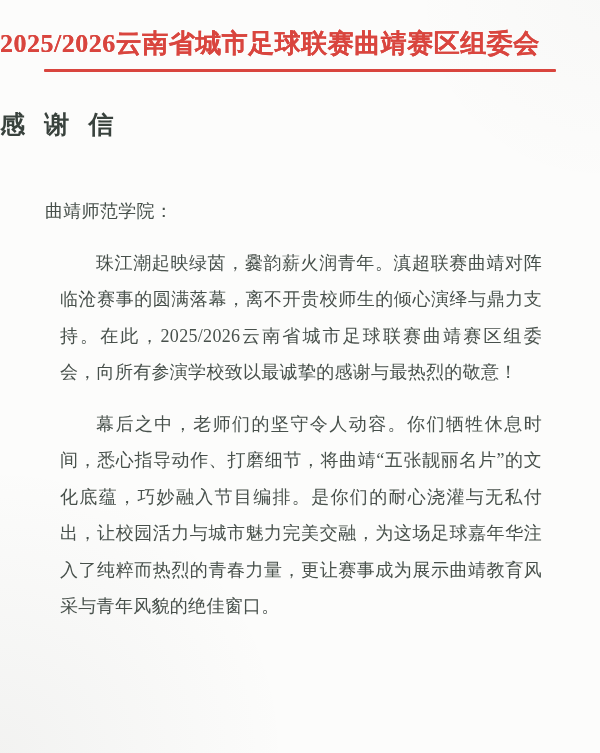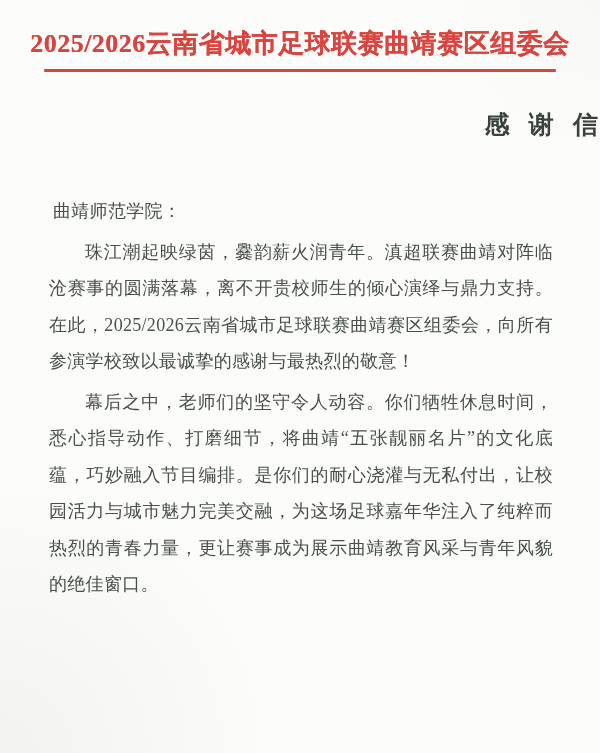--- a/index.html
+++ b/index.html
@@ -14,59 +14,58 @@
     box-sizing: border-box;
     overflow: hidden;
     background-color: #fcfcfb;
     background-image: radial-gradient(circle at 0% 100%, rgba(60,65,60,0.05), rgba(60,65,60,0) 30%),
                       radial-gradient(circle at 100% 0%, rgba(60,65,60,0.02), rgba(60,65,60,0) 20%);
     font-family: "Liberation Serif", "DejaVu Serif", serif;
   }
   .letterhead {
     padding-top: 27px;
     margin: 0;
-    text-align: center;
     font-size: 26px;
     line-height: 34px;
     font-weight: bold;
     letter-spacing: 0.5px;
     color: var(--accent, #d9453e);
     text-shadow: 0 0 0.4px var(--accent, #d9453e);
     white-space: nowrap;
   }
   .rule {
     margin: 8px auto 0 auto;
     width: 512px;
     height: 3px;
     border: none;
     background: var(--accent, #d9453e);
     border-radius: 1px;
   }
   .title {
     margin: 36px 0 0 0;
-    text-align: right;
+    text-align: left;
     font-size: 25px;
     line-height: 33px;
     font-weight: bold;
     letter-spacing: 2px;
     word-spacing: 9px;
     color: var(--title-text, #39423d);
   }
   .content {
     margin: 0 43px 0 45px;
     color: var(--body-text, #47504b);
   }
   .salutation {
-    margin: 52px 0 0 8px;
+    margin: 52px 0 0 0;
     font-size: 18px;
     line-height: 36.5px;
     letter-spacing: 0.3px;
   }
   .para {
-    margin: 4px;
+    margin: 15px;
     font-size: 18px;
     line-height: 36.5px;
     letter-spacing: 0.3px;
     text-indent: 2em;
     text-align: justify;
     text-justify: inter-ideograph;
   }
 </style>
 </head>
 <body>

